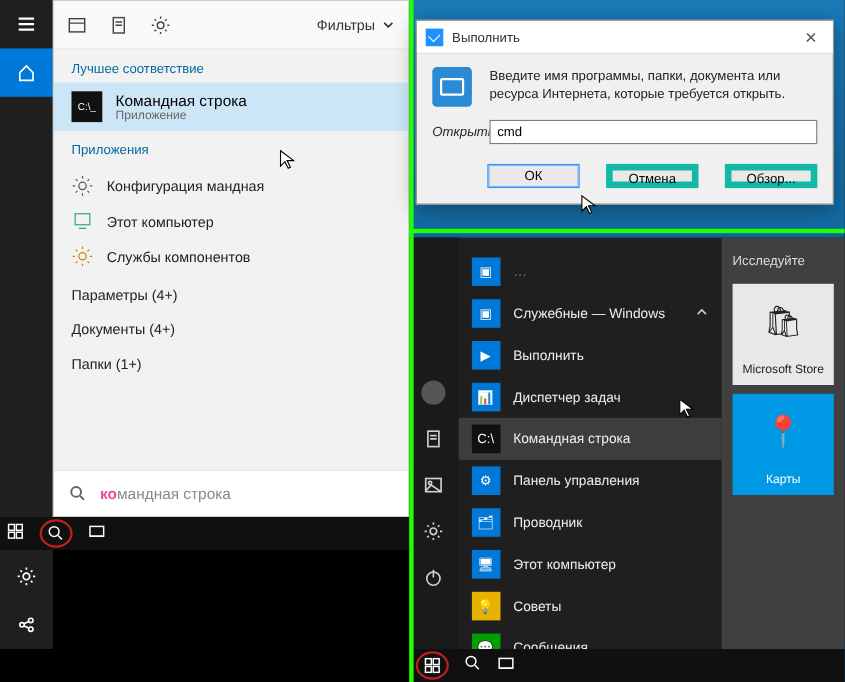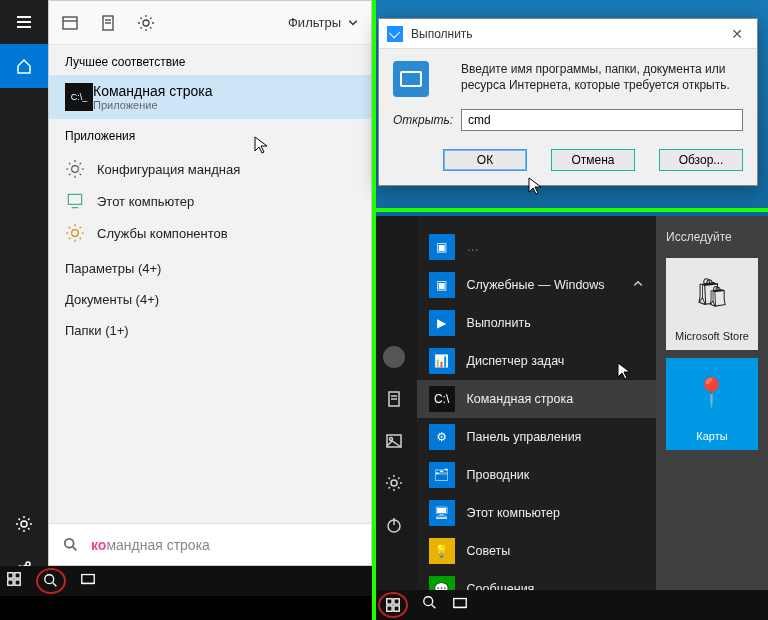--- a/index.html
+++ b/index.html
@@ -2,38 +2,38 @@
 <html><head>
 <meta charset="utf-8">
 <style>
 * { margin: 0; padding: 0; box-sizing: border-box; font-family: 'Segoe UI', Tahoma, sans-serif; }
 body { width: 768px; height: 620px; overflow: hidden; background: #000; }
 .grid { display: grid; grid-template-columns: 372px 396px; grid-template-rows: 1fr; height: 620px; }
 .col { position: relative; }
 .divider-v { position: absolute; left: 372px; top: 0; width: 4px; height: 620px; background: #2f0; z-index: 50; }
 
 
-.left { background: #000; position: relative; height: 596px; }
+.left { background: #000; position: relative; height: 500px; }
 .rail { position: absolute; left: 0; top: 0; width: 48px; height: 590px; background: #1f1f1f; display: flex; flex-direction: column; }
 .rail-top, .rail-bot { display: flex; flex-direction: column; }
 .rail-bot { margin-top: auto; }
 .rail-item { height: 44px; display: flex; align-items: center; justify-content: center; color: #fff; }
 .rail-item.active { background: #0078d7; }
 .rail-item svg { width: 18px; height: 18px; stroke: #fff; fill: none; stroke-width: 1.5; }
 .rail-item.hamburger svg { stroke-width: 2; }
 
 .flyout { position: absolute; left: 48px; top: 0; right: 0; bottom: 30px; background: #f2f2f2; border: 1px solid #ccc; display: flex; flex-direction: column; }
 .fly-top { height: 44px; display: flex; align-items: center; padding: 0 12px; gap: 20px; background: #f9f9f9; border-bottom: 1px solid #e5e5e5; }
 .fly-top .spacer { flex: 1; }
 .fly-top-icon { width: 18px; height: 18px; stroke: #444; fill: none; stroke-width: 1.3; }
 .filters { font-size: 13px; color: #333; display: flex; align-items: center; gap: 6px; }
 .filters svg { width: 12px; height: 12px; stroke: #333; fill: none; stroke-width: 2; }
 
-.section-label { font-size: 12px; color: #000000; padding: 10px 16px 6px; }
-.best { background: #cde6f7; padding: 8px 16px; display: flex; align-items: center; position: relative; }
+.section-label { font-size: 12px; color: #0369a1; padding: 10px 16px 6px; }
+.best { background: #cde6f7; padding: 8px 16px; display: flex; align-items: center; gap: 12px; position: relative; }
 .best .icn { width: 28px; height: 28px; background: #111; display: flex; align-items: center; justify-content: center; font-size: 9px; color: #fff; }
 .best-title { font-size: 14px; color: #000; }
 .best-sub { font-size: 11px; color: #666; }
 
 .apps-list { padding: 4px 0; }
 .app-row { display: flex; align-items: center; gap: 12px; padding: 6px 16px; font-size: 13px; color: #222; }
 .app-row .icn { width: 20px; height: 20px; display: flex; align-items: center; justify-content: center; }
 .cat-row { padding: 8px 16px; font-size: 13px; color: #222; }
 
 .searchbar { margin-top: auto; height: 42px; display: flex; align-items: center; gap: 12px; padding: 0 14px; background: #fff; border-top: 1px solid #e0e0e0; }
@@ -51,29 +51,29 @@
 
 .right { background: linear-gradient(#0a6aa8,#0a5a90); position: relative; height: 620px; }
 
 
 .run-backdrop { position: absolute; left: 0; top: 0; right: 0; height: 212px; background: linear-gradient(#1a7ab8,#136aa0); border-bottom: 4px solid #2f0; }
 .run { position: absolute; left: 6px; top: 18px; width: 380px; background: #f0f0f0; border: 1px solid #888; box-shadow: 0 4px 18px rgba(0,0,0,.35); }
 .run-titlebar { height: 30px; display: flex; align-items: center; padding: 0 8px; background: #fff; border-bottom: 1px solid #ddd; font-size: 12px; color: #333; }
 .run-titlebar .ticon { width: 16px; height: 16px; background: #1e90ff; margin-right: 8px; display:flex;align-items:center;justify-content:center; }
 .run-titlebar .ticon::after{content:"";width:8px;height:6px;border:1.5px solid #fff;border-top:none;border-right:none;transform:rotate(-45deg) translateY(-1px);}
 .run-titlebar .x { margin-left: auto; font-size: 14px; color: #555; padding: 0 6px; }
-.run-body { padding: 12px 14px 10px; display: grid; grid-template-columns: 44px 1fr; gap: 8px 24px; font-size: 12px; color: #222; align-items: start; }
+.run-body { padding: 12px 14px 10px; display: grid; grid-template-columns: 44px 1fr; gap: 8px 8px; font-size: 12px; color: #222; align-items: start; }
 .run-icon { grid-row: span 2; width: 36px; height: 36px; background: #2a8ad4; border-radius: 4px; display:flex;align-items:center;justify-content:center; }
 .run-icon::after{content:"";width:18px;height:12px;border:2px solid #fff;border-radius:2px;}
 .run-desc { grid-column: 2; line-height: 1.35; }
 .run-open-label { grid-column: 1; align-self: center; font-style: italic; }
 .run-input { grid-column: 2; }
 .run-input input { width: 100%; height: 22px; border: 1px solid #7a7a7a; padding: 0 6px; font-size: 12px; background: #fff; }
 .run-buttons { padding: 8px 14px 14px; display: flex; justify-content: flex-end; gap: 24px; }
-.run-buttons button { width: 84px; height: 22px; font-size: 12px; background: #e9e9e9; border: 1px solid #14b8a6; }
+.run-buttons button { width: 84px; height: 22px; font-size: 12px; background: #e9e9e9; border: 6px solid #14b8a6; }
 .run-buttons button.primary { border: 1px solid #3b99fc; box-shadow: inset 0 0 0 1px #7ab7e8; }
 
 
 .start { position: absolute; left: 0; top: 216px; right: 0; bottom: 30px; background: #1f1f1f; display: flex; }
 .start-rail { width: 48px; background: #1a1a1a; display: flex; flex-direction: column; padding-top: 120px;}
 .start-rail .rail-item { height: 42px; color: #d0d0d0; }
 .start-rail .rail-item svg { stroke: #d0d0d0; }
 .start-rail .rail-item.avatar { }
 .start-rail .avatar-circ{width:22px;height:22px;border-radius:50%;background:#555;}
 .apps-col { width: 258px; padding: 4px 0; }

